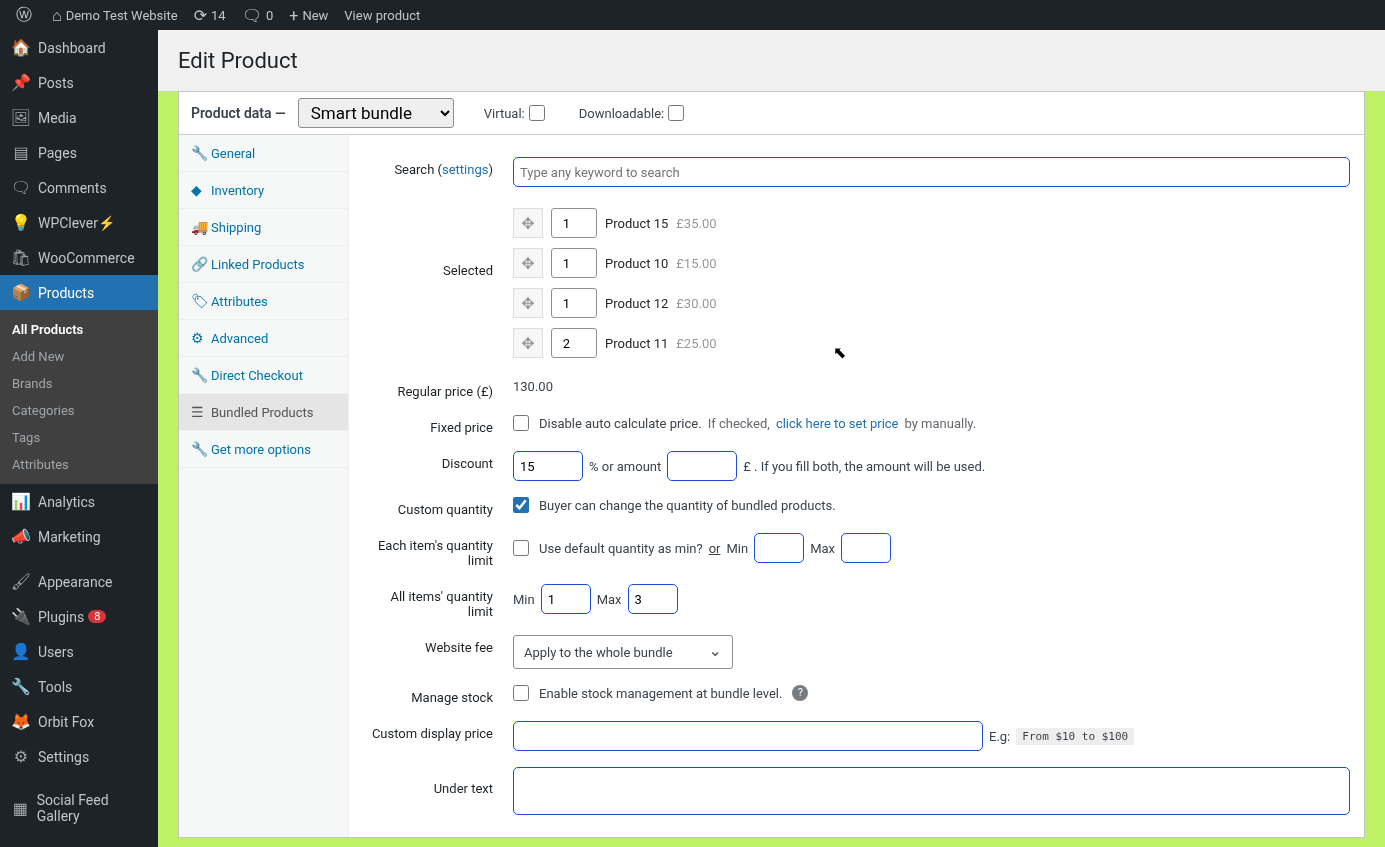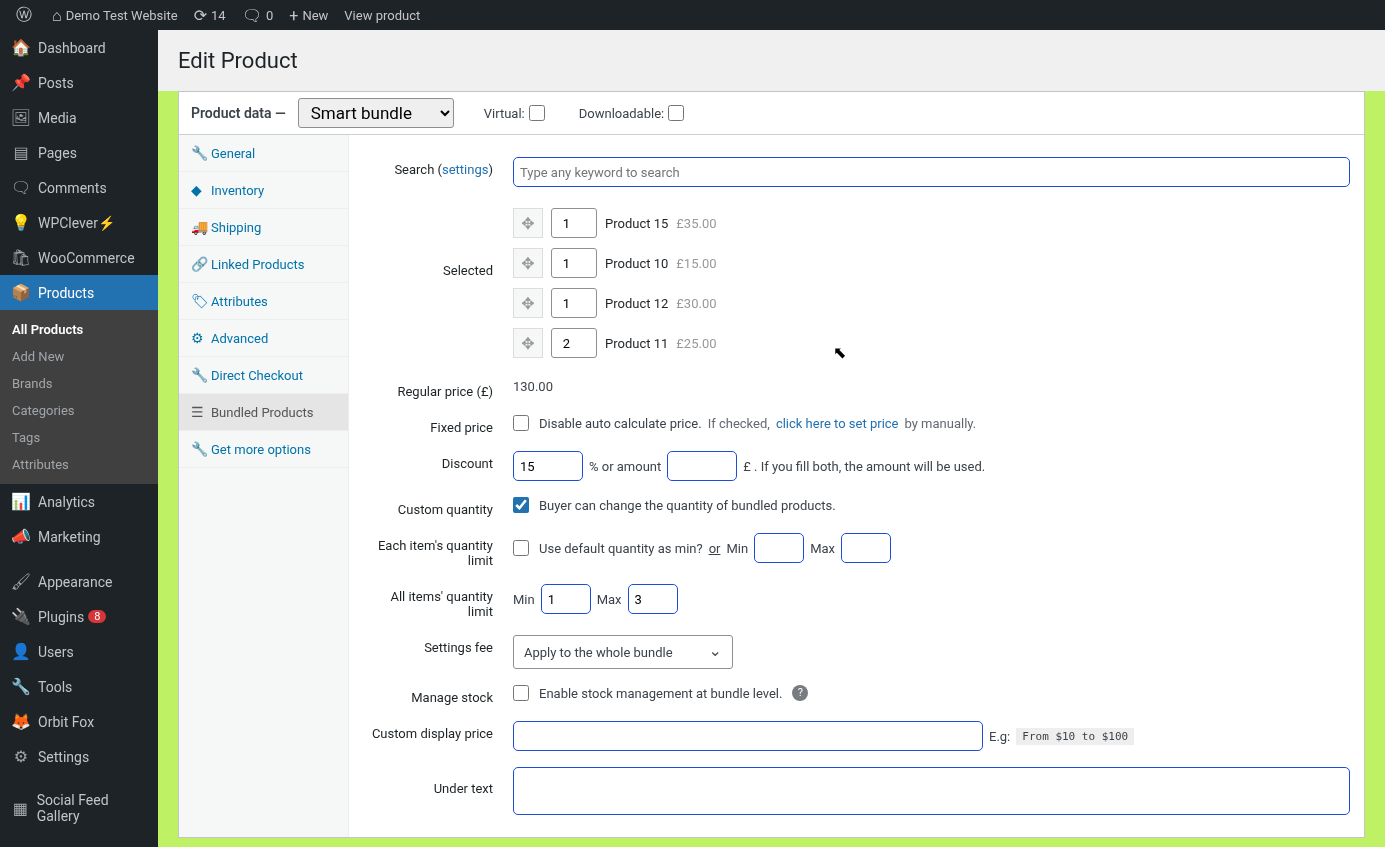--- a/index.html
+++ b/index.html
@@ -319,21 +319,21 @@
             <div class="lbl">All items' quantity limit</div>
             <div class="ctl">
               <span>Min</span>
               <input type="number" class="numspin sm" value="1" style="">
               <span>Max</span>
               <input type="number" class="numspin sm" value="3" style="">
             </div>
           </div>
 
           <div class="row">
-            <div class="lbl">Settings fee</div>
+            <div class="lbl">Website fee</div>
             <div class="ctl">
               <div class="dropdown">
                   <span>Apply to the whole bundle</span>
                 </div>
             </div>
           </div>
 
           <div class="row">
             <div class="lbl">Manage stock</div>
             <div class="ctl">

